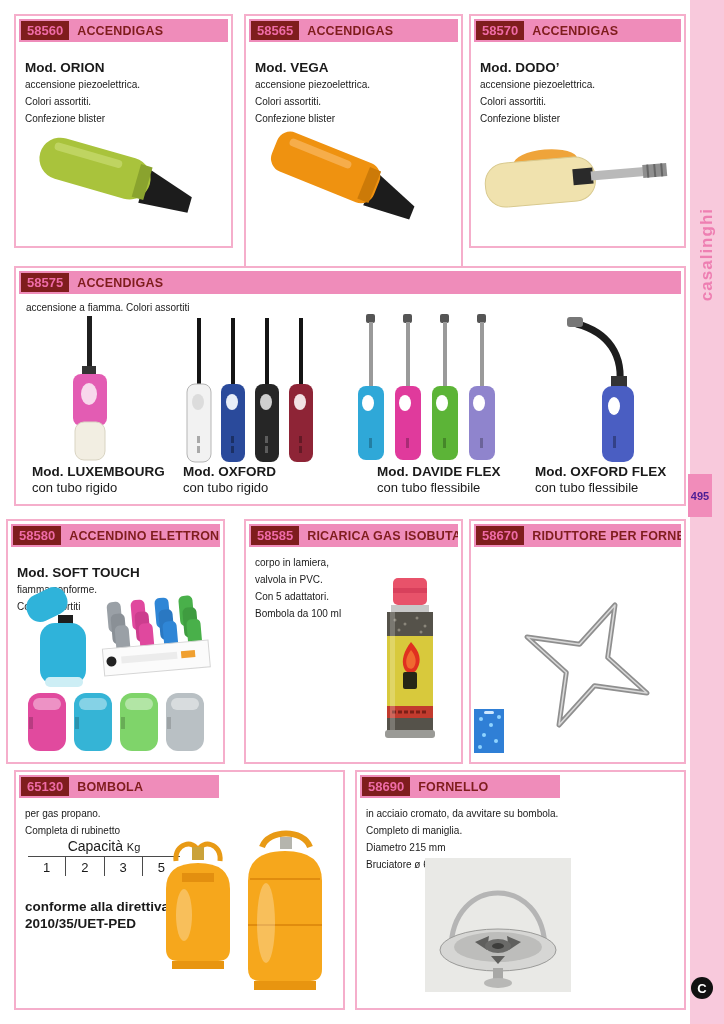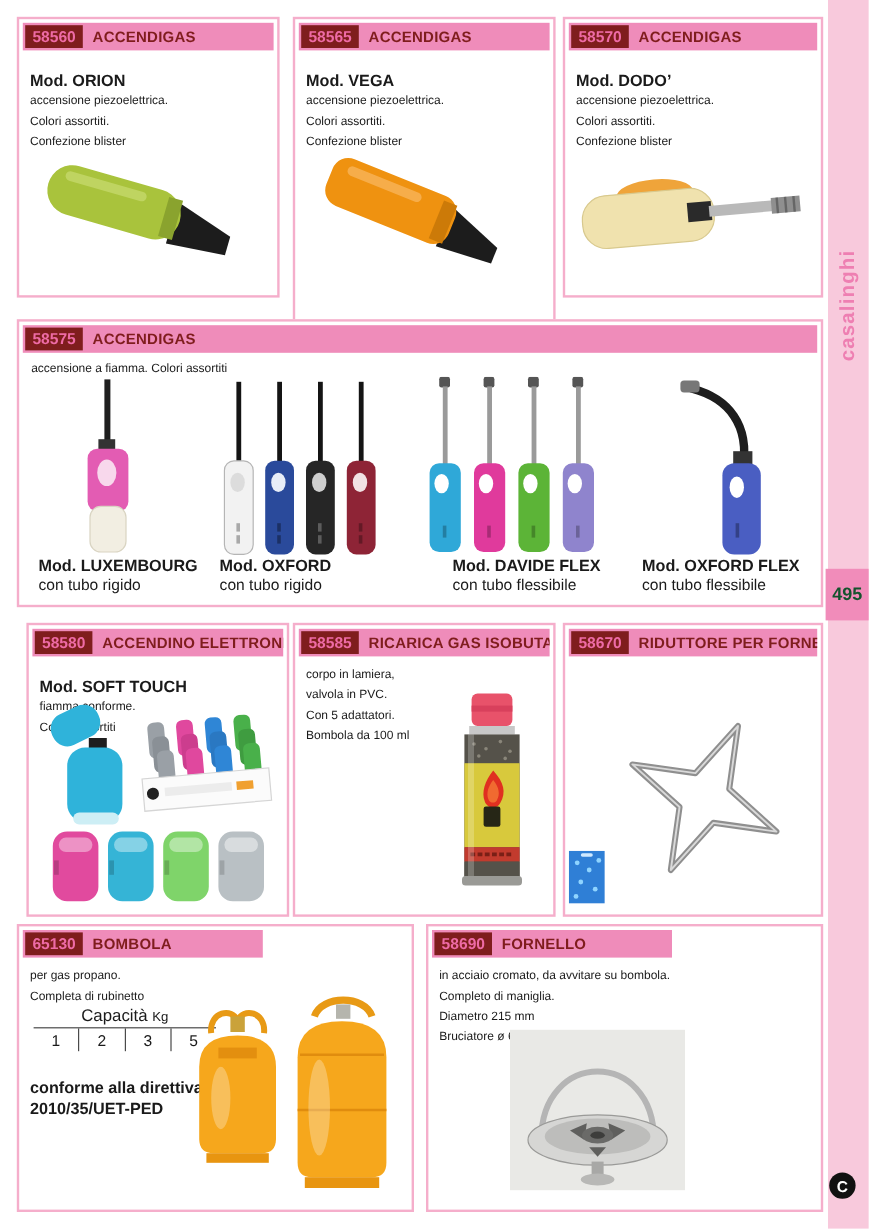--- a/index.html
+++ b/index.html
@@ -24,22 +24,22 @@
   .cap-caption { text-align:center; font-size:14px; padding-bottom:2px; }
   .cap-unit { font-size:11px; }
   .cap-values { display:flex; border-top:1.5px solid #4a4a4a; }
   .cap-cell { flex:1; text-align:center; font-size:13px; padding:3px 0 1px; border-left:1.5px solid #4a4a4a; }
   .cap-cell:first-child { border-left:none; }
   .note { position:absolute; left:9px; top:126px; font-weight:bold; font-size:13.5px; line-height:17px; }
 
   .sidebar { position:absolute; left:690px; top:0; width:34px; height:1024px; background:#f8c9dc; }
   .cat { position:absolute; top:208px; left:7px; writing-mode:vertical-rl; transform:rotate(180deg);
          color:#ee7fb2; font-weight:bold; font-size:17px; letter-spacing:1px; }
-  .pagenum { position:absolute; top:474px; left:-2px; width:36px; height:43px; background:#f18cba;
-             color:#14532d; font-weight:bold; font-size:15px; display:flex; align-items:center; justify-content:center; }
+  .pagenum { position:absolute; top:474px; left:-2px; width:24px; height:43px; background:#f18cba;
+             color:#4c1d95; font-weight:bold; font-size:11px; display:flex; align-items:center; justify-content:center; }
   .logo { position:absolute; left:691px; top:977px; width:22px; height:22px; background:#111;
           border-radius:50%; display:flex; align-items:center; justify-content:center; }
   .logo span { color:#fff; font-weight:bold; font-size:13px; font-family:"Liberation Sans",sans-serif; }
 </style>
 </head>
 <body>
 
 <div class="page">
 
   <section class="cell" style="left:14px;top:14px;width:219px;height:234px">
@@ -206,21 +206,21 @@
     <div class="model-label" style="left:361px;top:196px">
       <div class="mname">Mod. DAVIDE FLEX</div>
       <div class="msub">con tubo flessibile</div>
     </div>
     <div class="model-label" style="left:519px;top:196px">
       <div class="mname">Mod. OXFORD FLEX</div>
       <div class="msub">con tubo flessibile</div>
     </div>
   </section>
 
-  <section class="cell" style="left:22px;top:519px;width:219px;height:245px">
+  <section class="cell" style="left:6px;top:519px;width:219px;height:245px">
     <header class="hdr">
       <span class="code">58580</span>
       <span class="htitle">ACCENDINO ELETTRONICO</span>
     </header>
     <div class="txt">
       <div class="model">Mod. SOFT TOUCH</div>
       <div class="line">fiamma conforme.</div>
       <div class="line">Colori assortiti</div>
     </div>
     <svg class="img" style="left:6px;top:66px" width="207" height="174">

